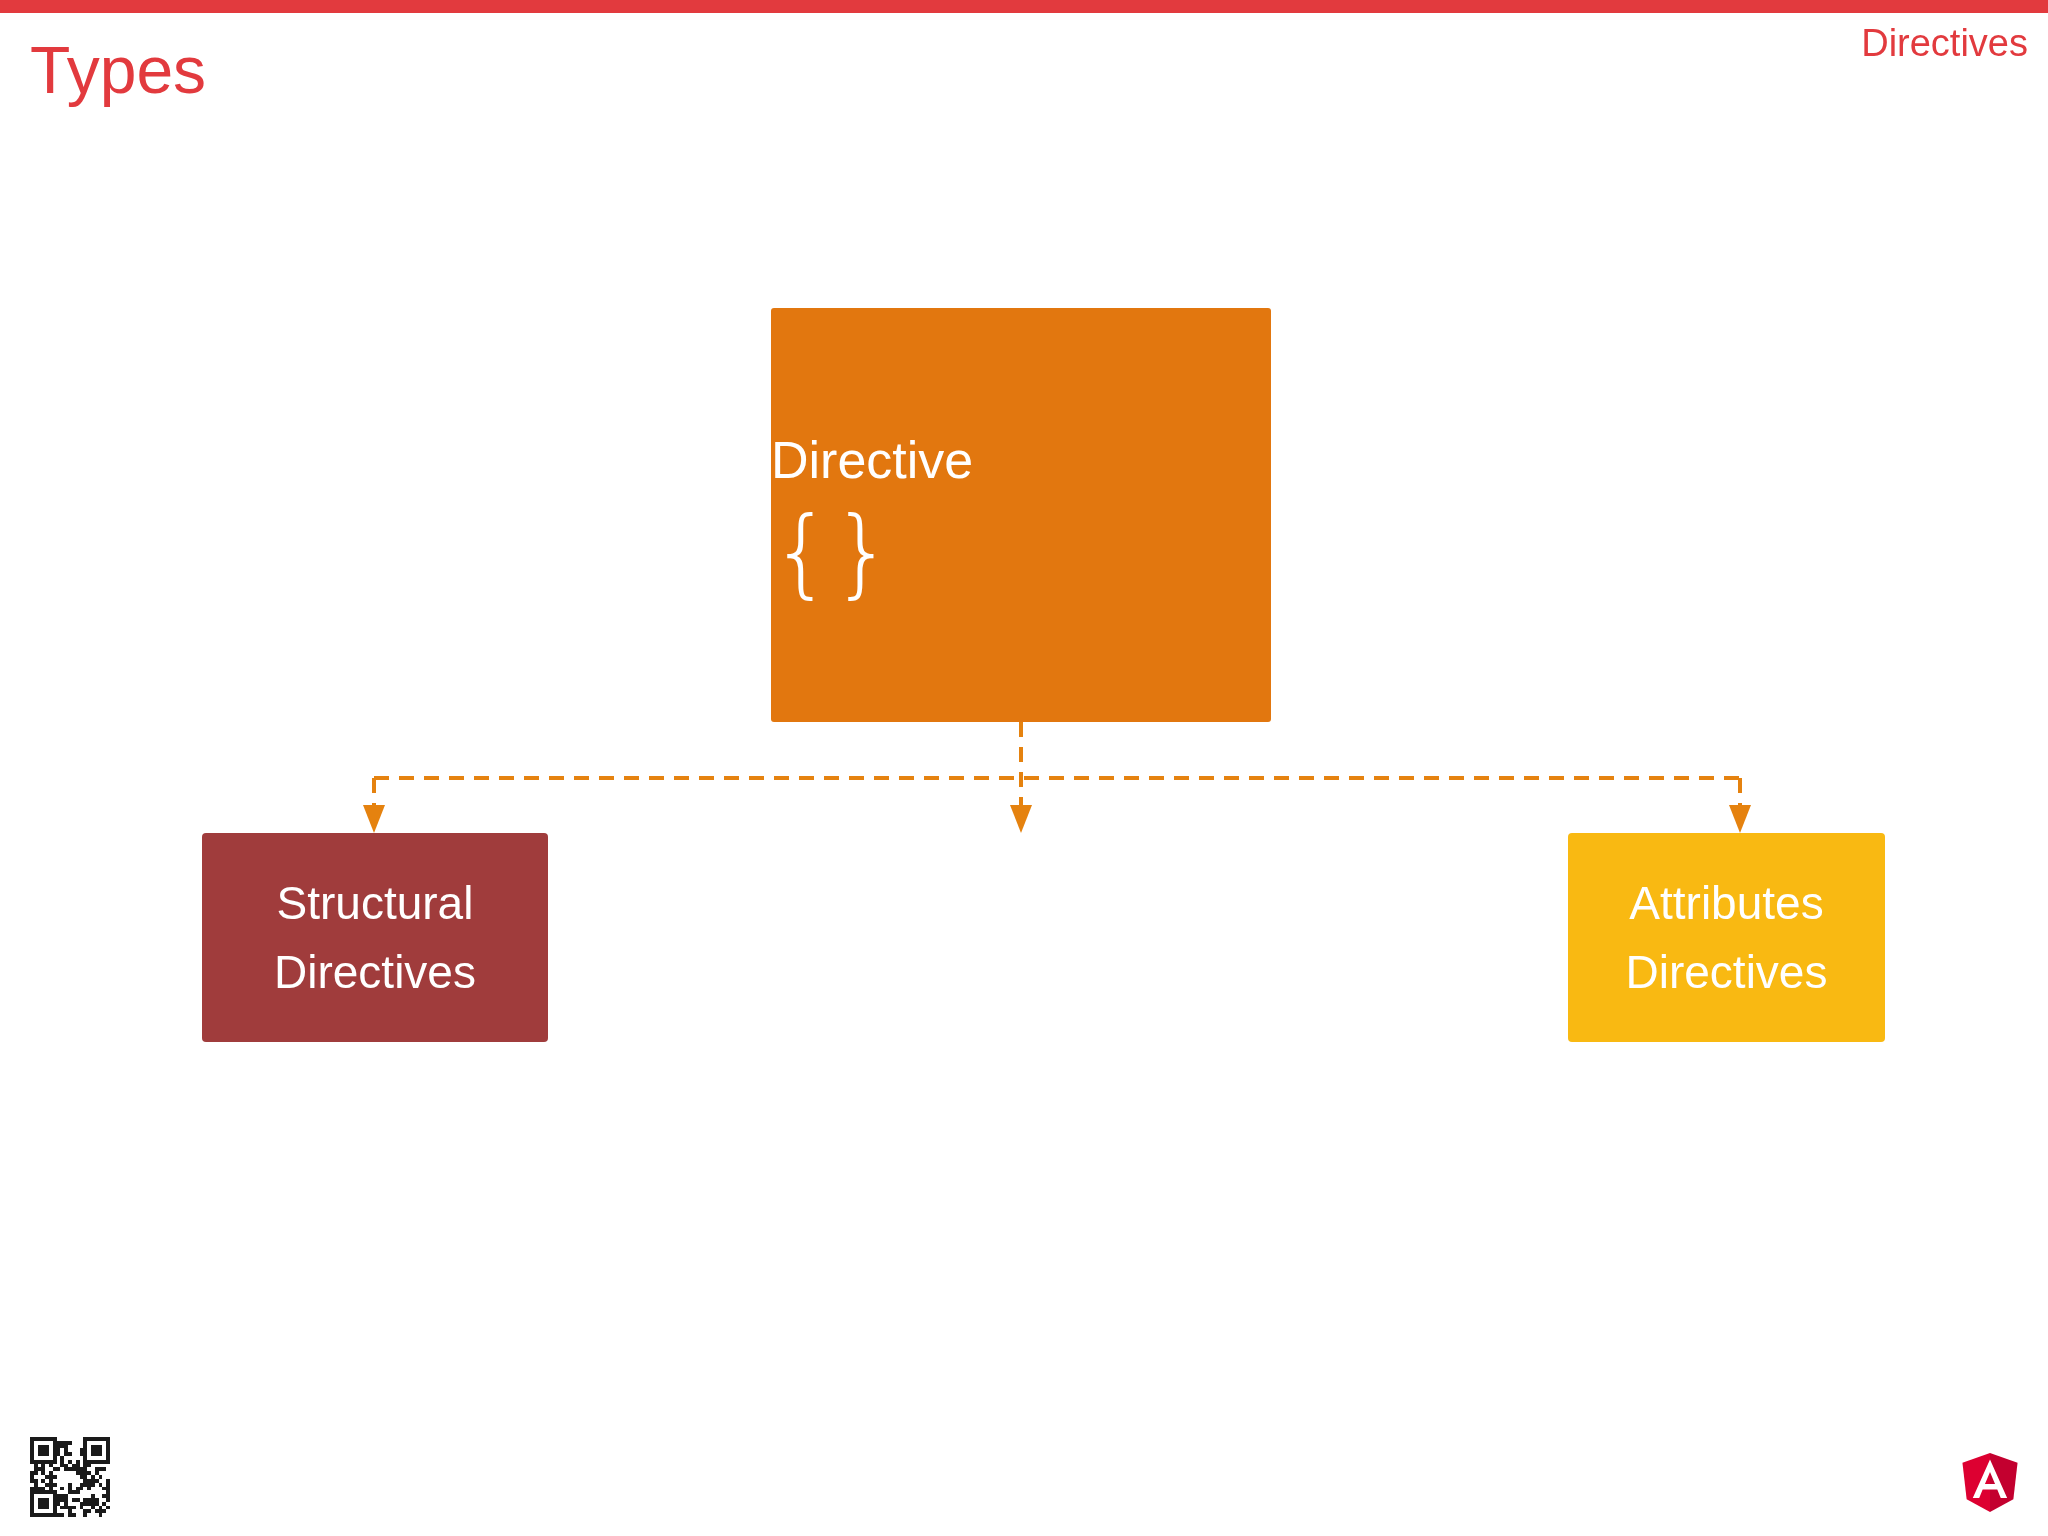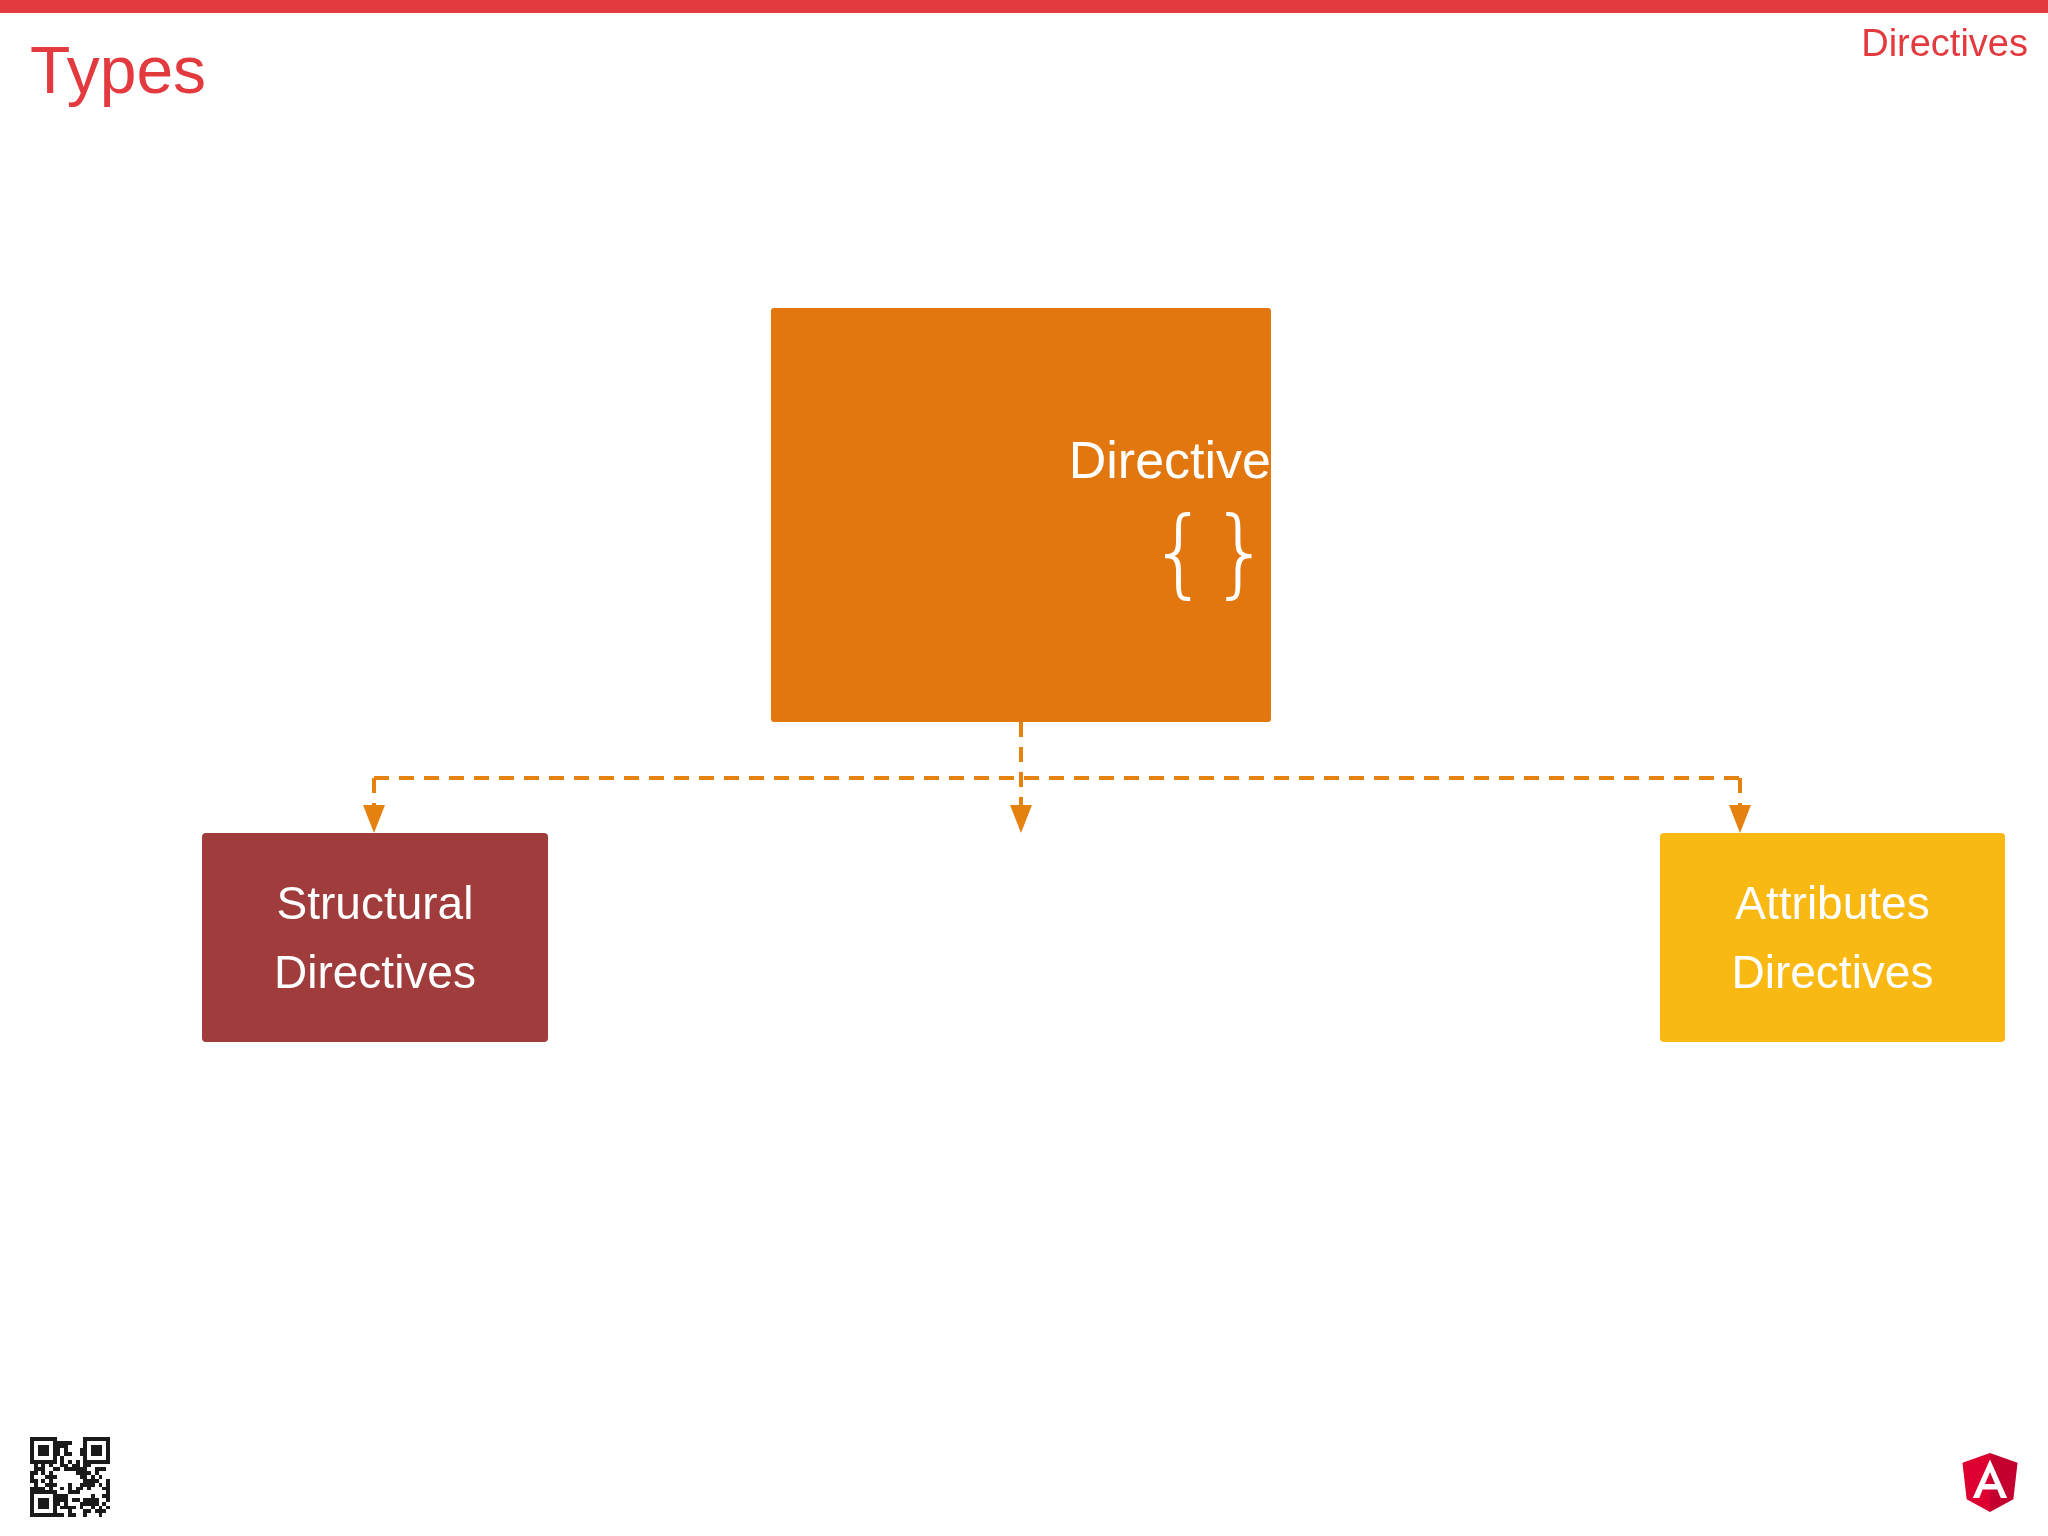--- a/index.html
+++ b/index.html
@@ -52,21 +52,21 @@
     justify-content: center;
     font-size: 46px;
     color: var(--metadata-text, #e0770f);
   }
   .root-box .root-body {
     flex: 1;
     background: var(--orange, #e2770f);
     color: #ffffff;
     display: flex;
     flex-direction: column;
-    align-items: flex-end;
+    align-items: flex-start;
     justify-content: center;
     gap: 14px;
   }
   .root-title { font-size: 52px; }
   .root-symbol {
     font-size: 96px;
     font-weight: 200;
     line-height: 1;
     font-family: "DejaVu Sans", sans-serif;
   }
@@ -96,21 +96,21 @@
     display: flex;
     align-items: center;
     justify-content: center;
     text-align: center;
     font-size: 46px;
     line-height: 1.5;
     white-space: pre-line;
   }
   .child-structural { left: 202px; width: 346px; background: var(--maroon, #a03c3c); }
   .child-component  { left: 848px; width: 347px; background: var(--component-red, #ea3a3f); font-size: 48px; }
-  .child-attributes { left: 1660px; width: 345px; background: var(--yellow, #f9b912); }
+  .child-attributes { left: 1568px; width: 317px; background: var(--yellow, #f9b912); }
 
   
   .qr-code {
     position: absolute;
     left: 30px; top: 1437px;
     width: 80px; height: 80px;
   }
   .angular-logo {
     position: absolute;
     left: 1953px; top: 1441px;

